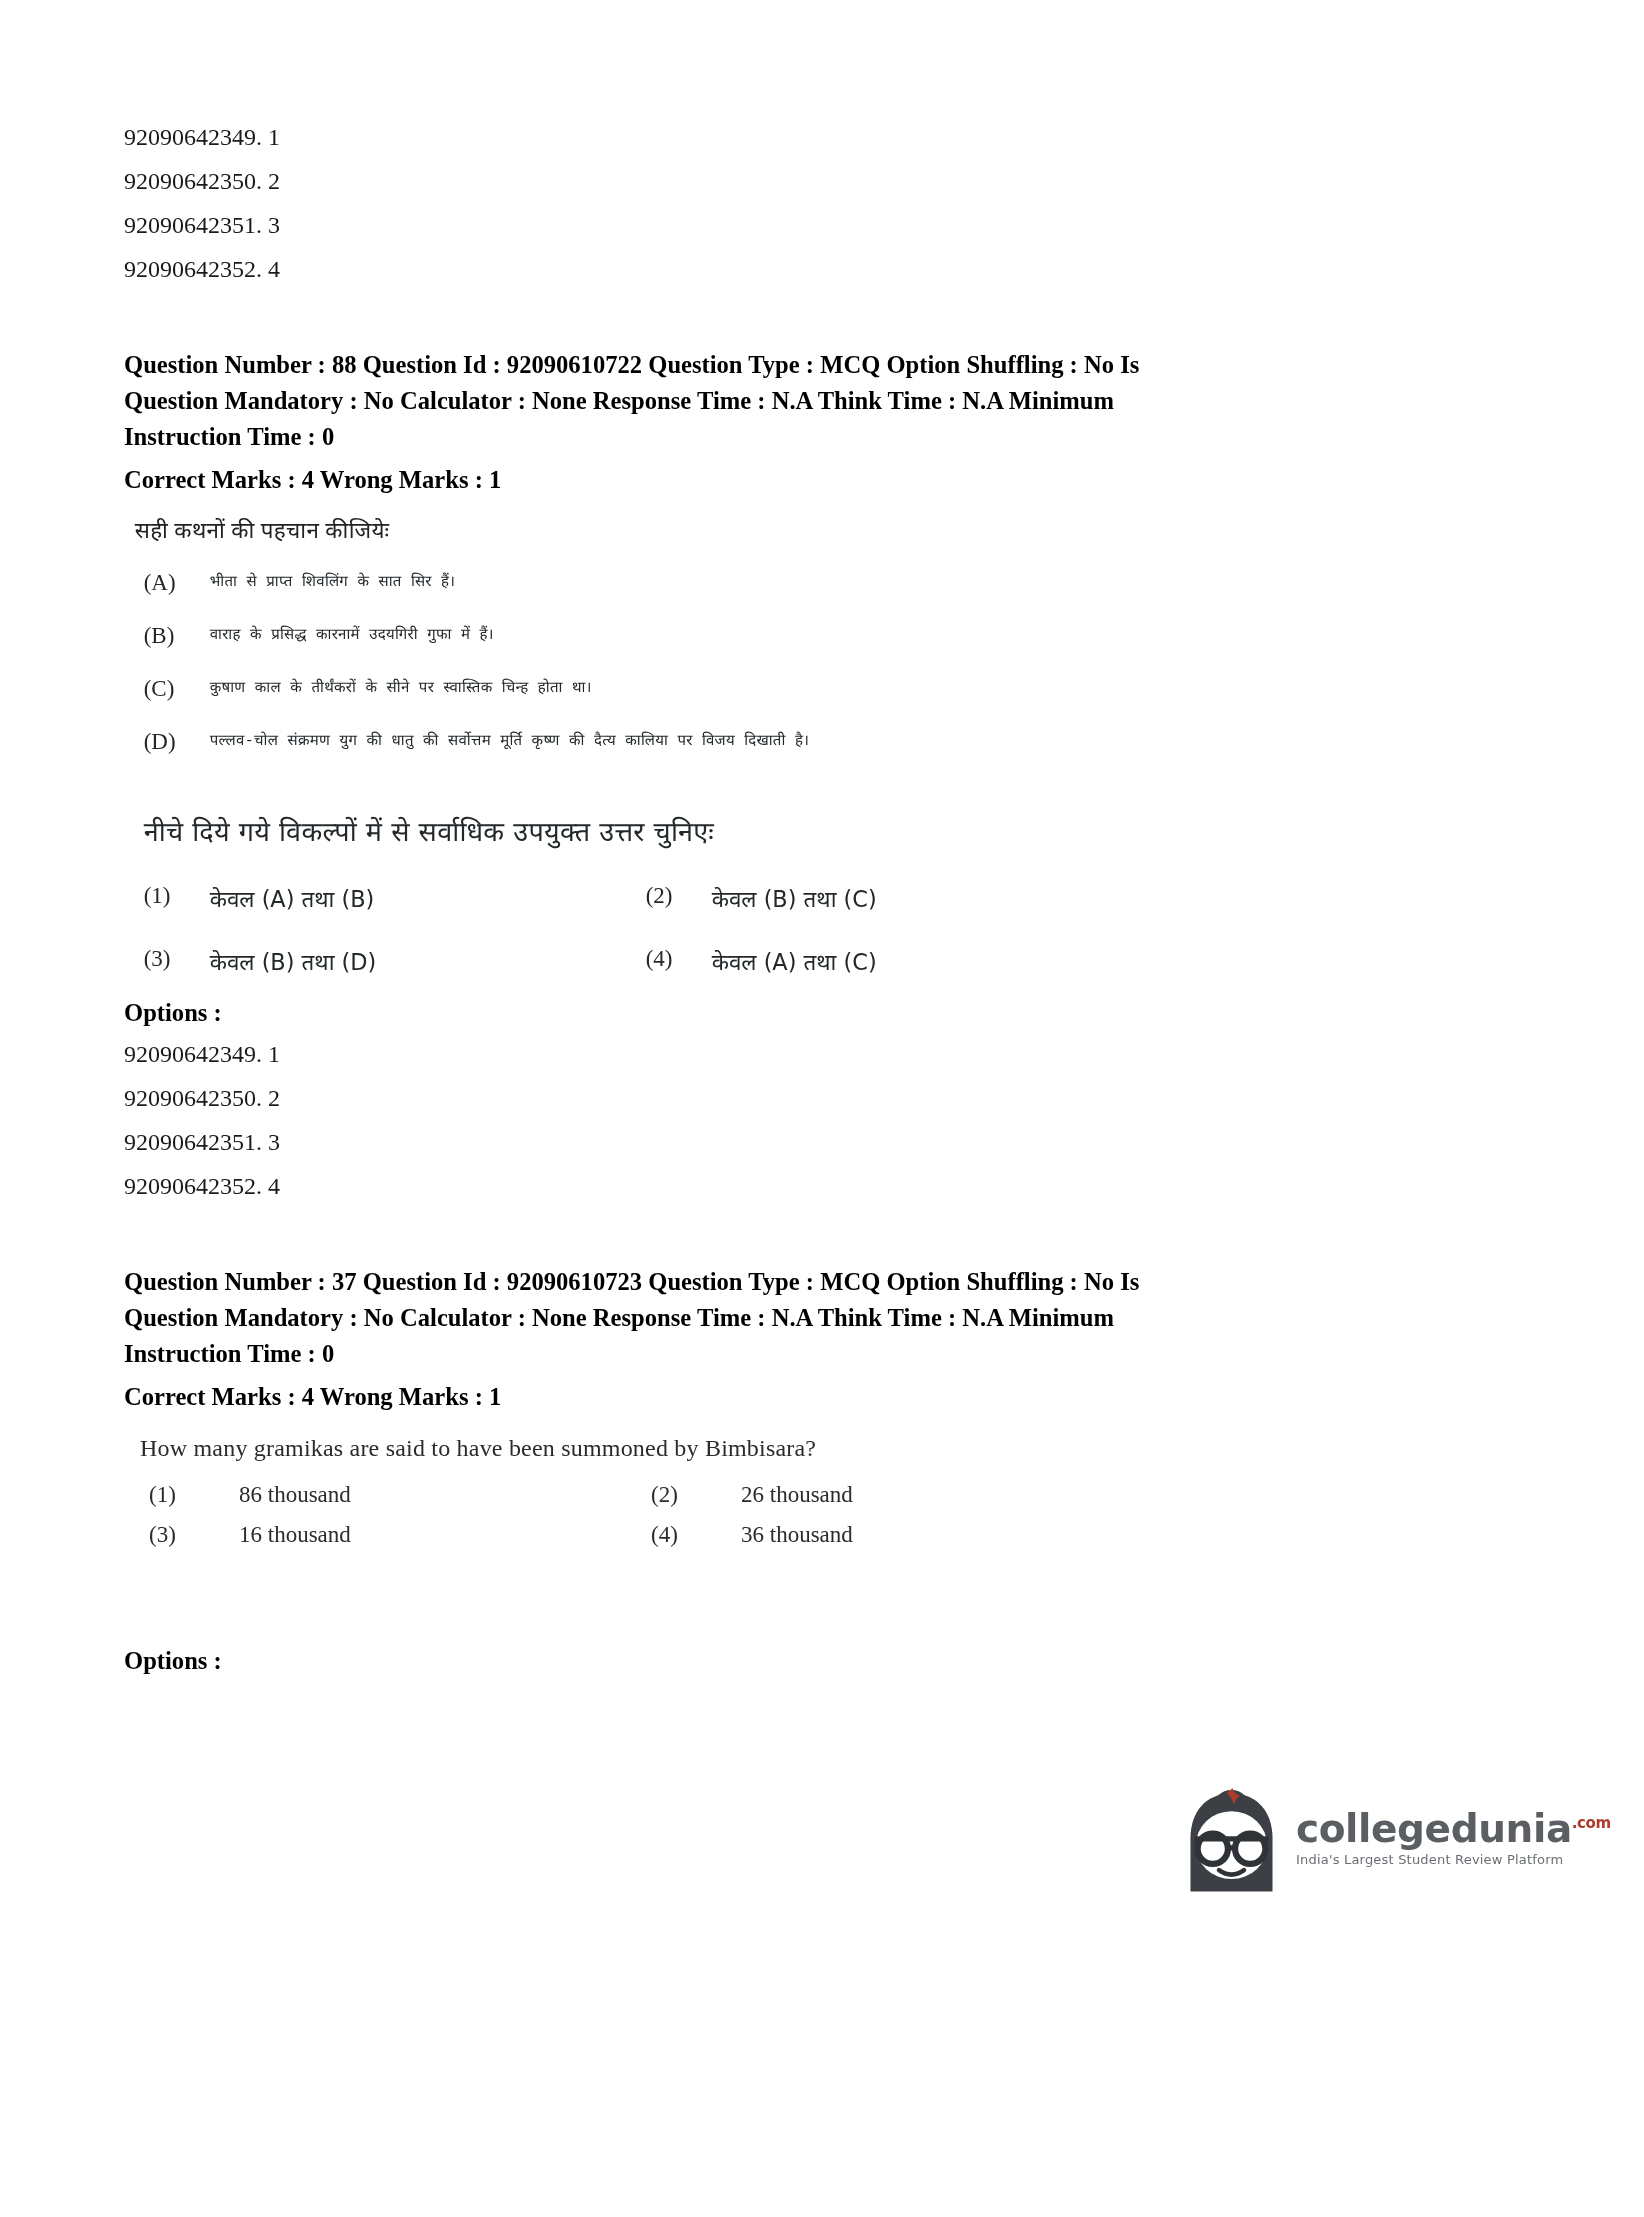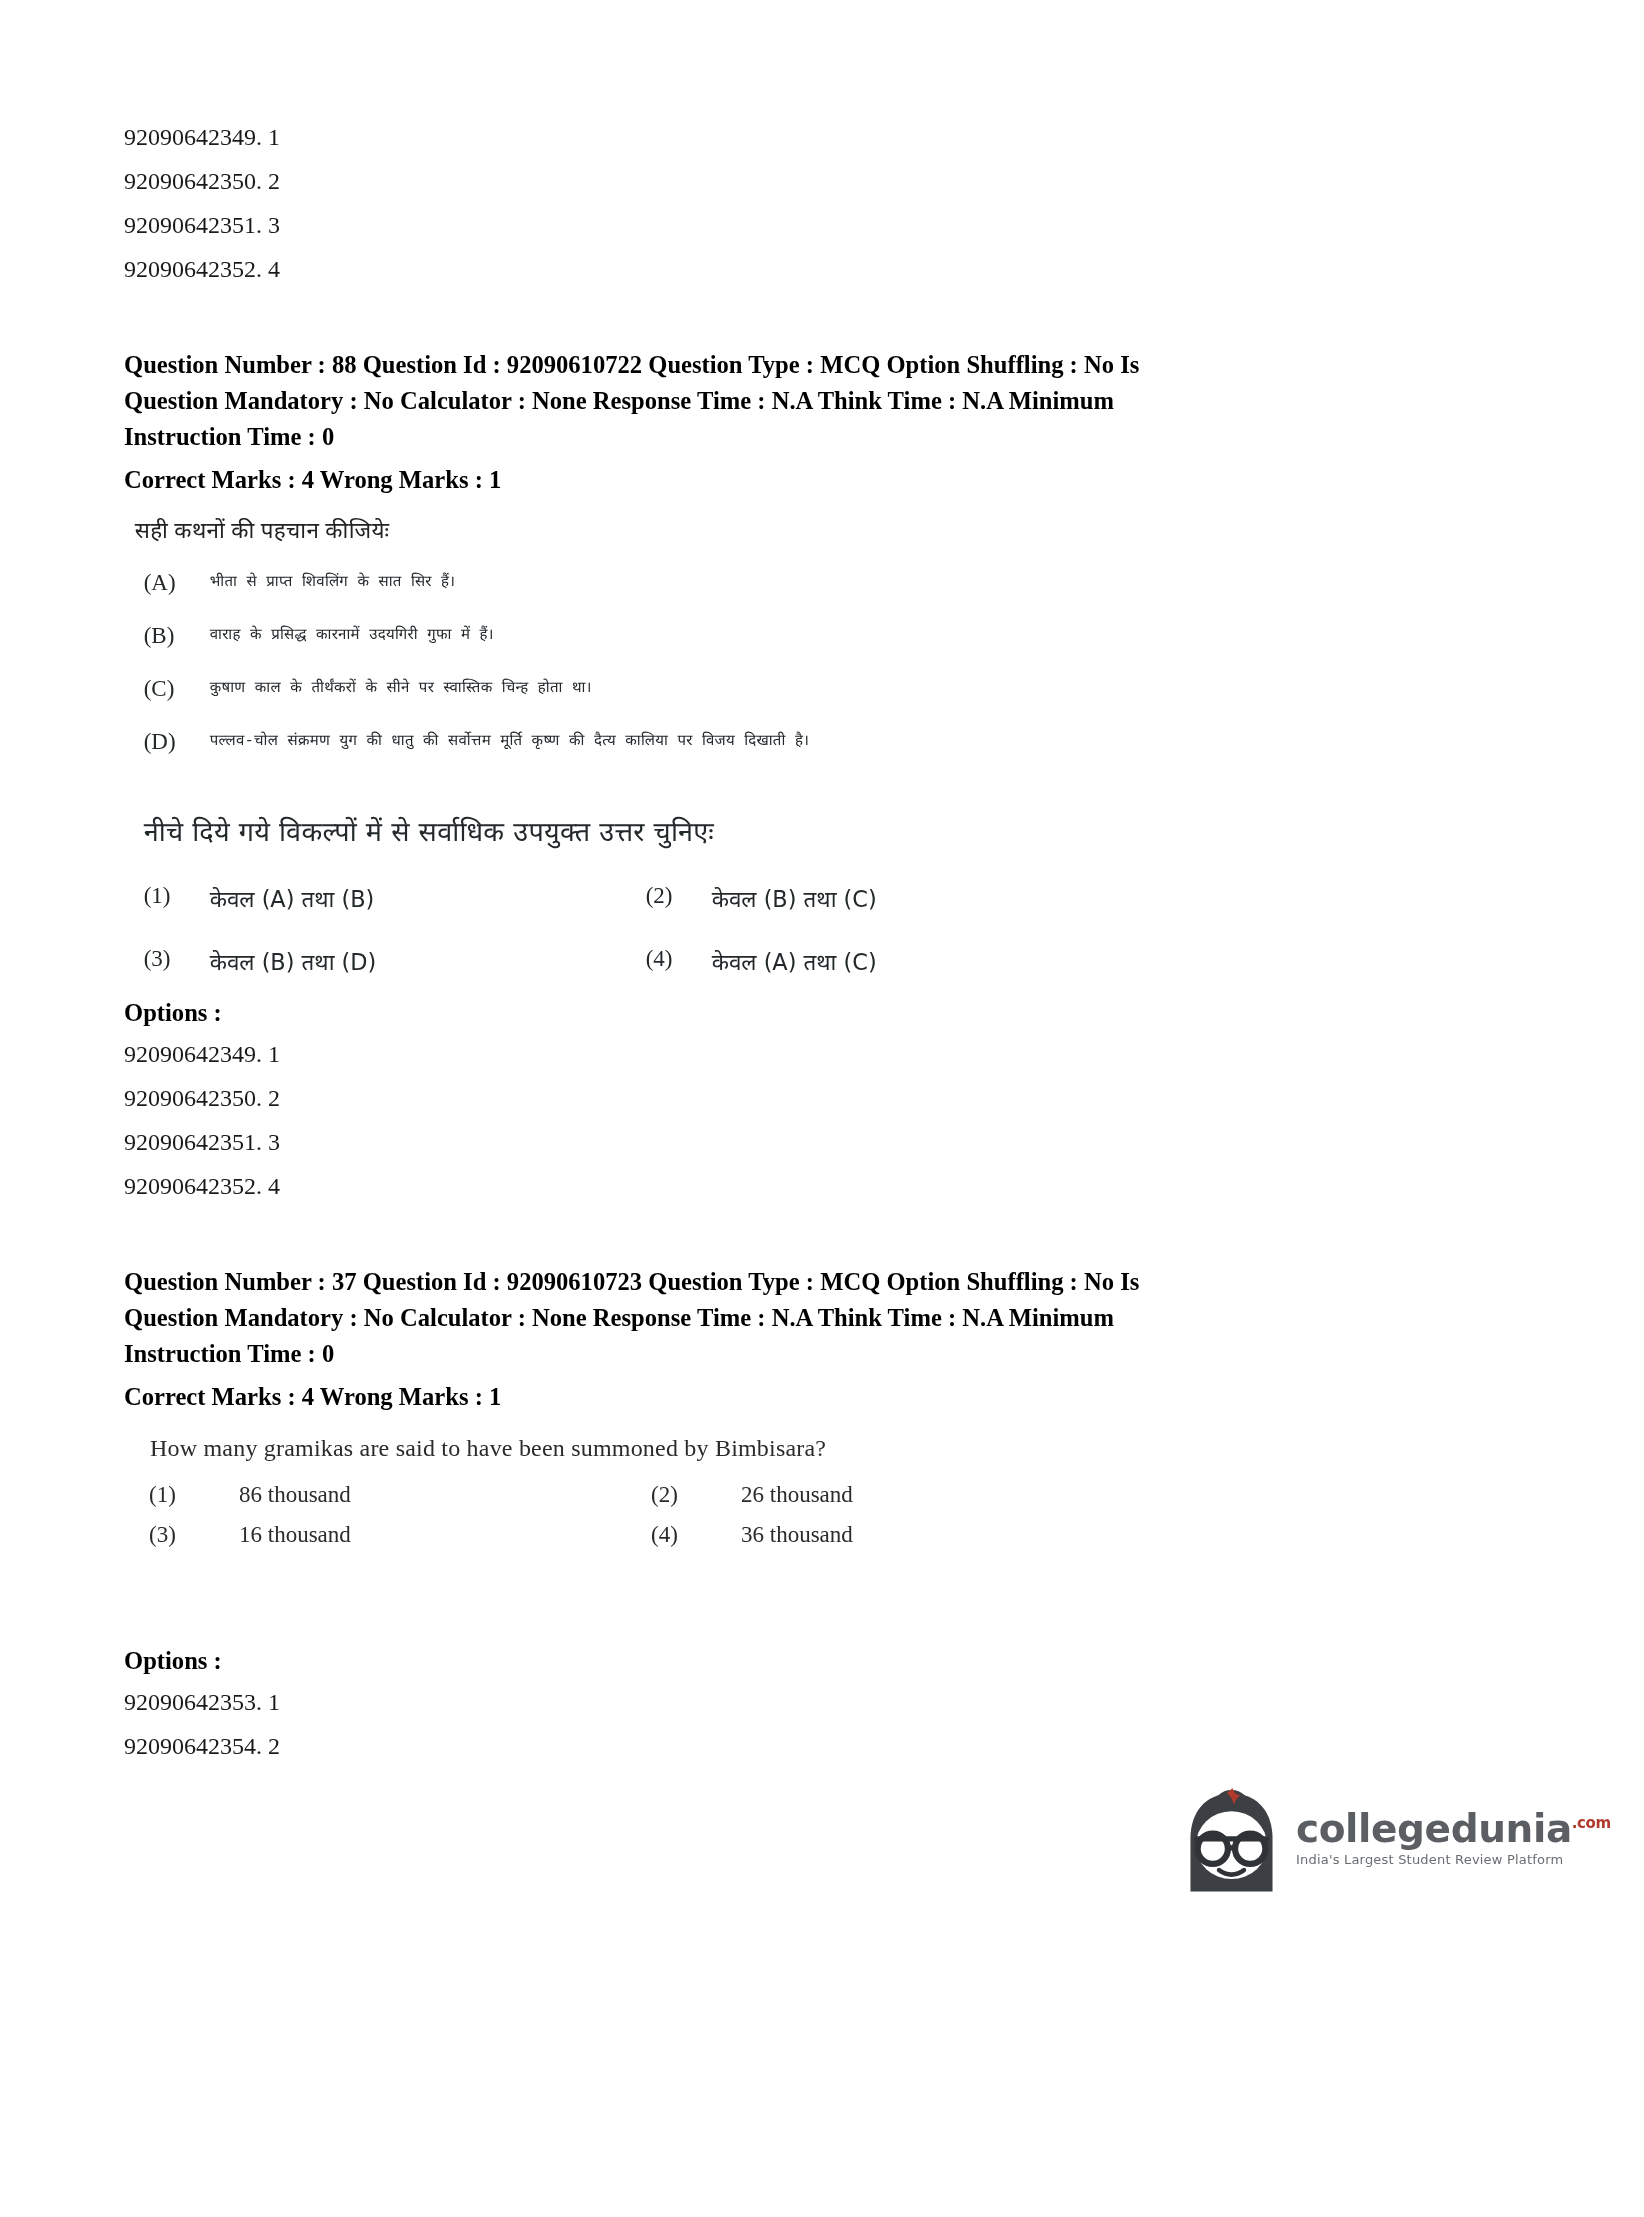--- a/index.html
+++ b/index.html
@@ -126,21 +126,21 @@
     color: #23282b;
   }
   .opt-text-en {
     font-family: "Liberation Serif", serif;
     font-size: 23px;
     color: #2b2b2b;
   }
   .q-stem-en {
     font-family: "Liberation Serif", serif;
     font-size: 24px;
-    margin-left: 26px;
+    margin-left: 16px;
     color: #2b2b2b;
     letter-spacing: 0.2px;
   }
   .opt-grid-en {
     margin-left: 25px;
     width: 1003px;
   }
   .opt-cell-en {
     display: flex;
     align-items: flex-start;
@@ -322,24 +322,20 @@
               <span class="opt-num-en">(4)</span>
               <span class="opt-text-en">36 thousand</span>
             </span>
           </div>
         </div>
       </div>
 
       <div style="height:93px;"></div>
 
       <div class="options-label">Options :</div>
-      <div>
-        <div class="optline">92090642353. 1</div>
-        <div class="optline">92090642354. 2</div>
-      </div>
     </div>
 
   </div>
 
   <div class="watermark">
     <svg class="wm-face" viewBox="0 0 120 126">
       <path d="M60 8 C30 8 14 30 14 58 L14 118 L106 118 L106 58 C106 30 90 8 60 8 Z" fill="#3c3f43"></path>
       <path d="M60 4 C48 4 42 12 40 20 C52 16 68 16 80 20 C78 12 72 4 60 4 Z" fill="#3c3f43"></path>
       <path d="M61 2 C63 8 66 10 70 10 C66 13 64 16 63 21 C61 14 58 10 55 8 Z" fill="#b03a2e"></path>
       <ellipse cx="60" cy="66" rx="40" ry="38" fill="#ffffff"></ellipse>

